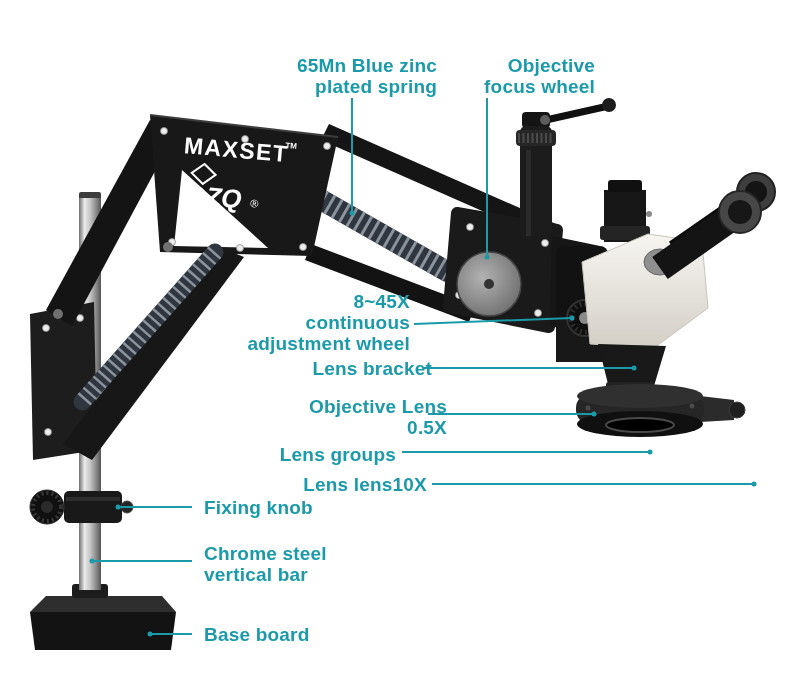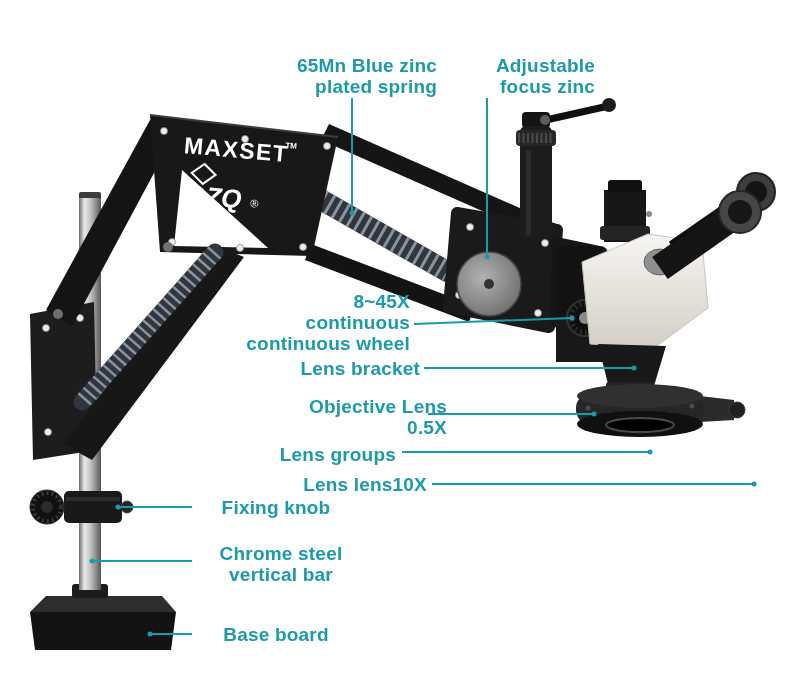--- a/index.html
+++ b/index.html
@@ -3,21 +3,21 @@
 <meta charset="utf-8">
 <style>
   html,body{margin:0;padding:0;background:#fff;}
   .stage{position:relative;width:800px;height:690px;background:#ffffff;overflow:hidden;
          font-family:"Liberation Sans",sans-serif;}
   .stage svg{position:absolute;left:0;top:0;}
   .callout{position:absolute;color:var(--accent,#1B9AAA);
            font:700 19px/21px "Liberation Sans",sans-serif;letter-spacing:.2px;}
   .callout.center{text-align:right;}
   .callout.right{text-align:right;}
-  .callout.left{text-align:center;}
+  .callout.left{text-align:left;margin-left:8px;}
   .svg-brand{font-family:"Liberation Sans",sans-serif;}
   .cl{stroke:var(--accent,#1B9AAA);stroke-width:2;fill:none;}
   .cd{fill:var(--accent,#1B9AAA);}
   .screw{fill:#ededed;stroke:#8a8a8a;stroke-width:.8;}
 </style>
 </head>
 <body>
 
 <div class="stage">
 
@@ -201,31 +201,31 @@
       <circle class="cd" cx="150" cy="634" r="2.5"></circle>
     </g>
   </svg>
 
   <div class="callout center" style="left:267px;top:55px;width:170px">
     <div>65Mn Blue zinc</div>
     <div>plated spring</div>
   </div>
 
   <div class="callout center" style="left:430px;top:55px;width:165px">
-    <div>Adjustable</div>
-    <div>focus zinc</div>
+    <div>Objective</div>
+    <div>focus wheel</div>
   </div>
 
   <div class="callout center" style="left:200px;top:291px;width:210px">
     <div>8~45X</div>
     <div>continuous</div>
-    <div>continuous wheel</div>
-  </div>
-
-  <div class="callout right" style="left:240px;top:358px;width:180px">
+    <div>adjustment wheel</div>
+  </div>
+
+  <div class="callout right" style="left:252px;top:358px;width:180px">
     <div>Lens bracket</div>
   </div>
 
   <div class="callout center" style="left:257px;top:396px;width:190px">
     <div>Objective Lens</div>
     <div>0.5X</div>
   </div>
 
   <div class="callout right" style="left:216px;top:444px;width:180px">
     <div>Lens groups</div>

